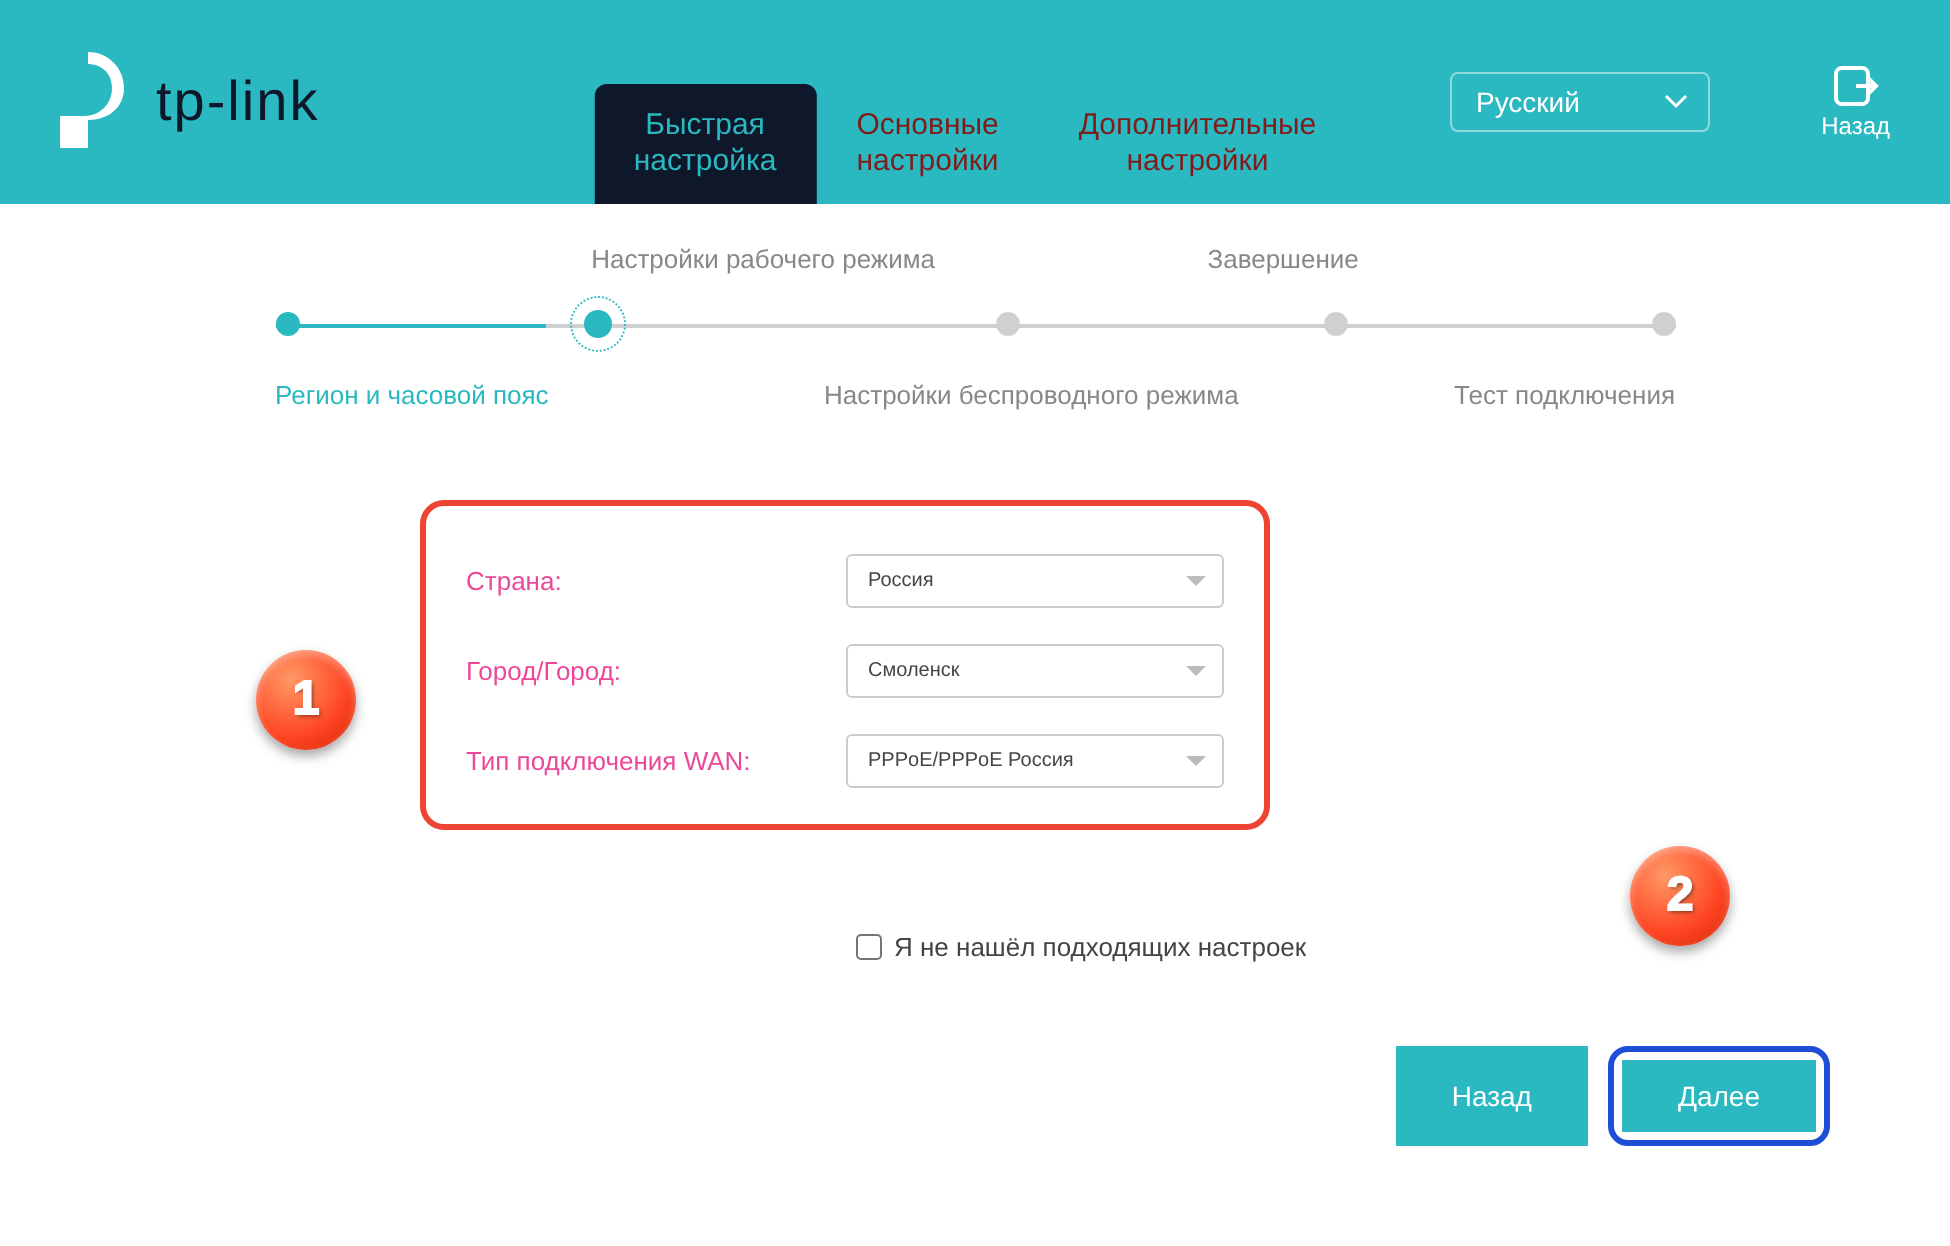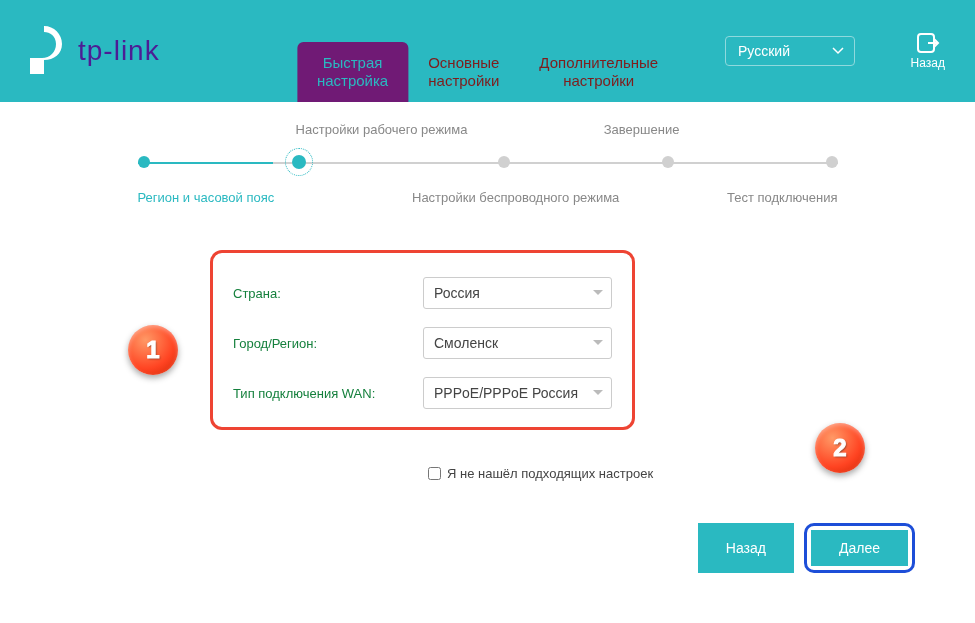--- a/index.html
+++ b/index.html
@@ -1,43 +1,43 @@
 <!DOCTYPE html>
 <html><head>
 <meta charset="utf-8">
 <style>
 * { margin: 0; padding: 0; box-sizing: border-box; font-family: Arial, sans-serif; }
 body { width: 975px; height: 623px; background: #fff; position: relative; }
 .header { background: #2ab9c1; height: 102px; display: flex; align-items: center; padding: 0 30px; position: relative; }
-.logo { display: flex; align-items: center; color: #4c1d95; font-size: 28px; font-weight: 300; letter-spacing: 1px; }
+.logo { display: flex; align-items: center; color: #0f172a; font-size: 28px; font-weight: 300; letter-spacing: 1px; }
 .logo svg { margin-right: 8px; }
 .tabs { display: flex; position: absolute; left: 50%; transform: translateX(-50%); bottom: 0; }
 .tab { padding: 12px 20px; color: #7f1d1d; text-align: center; font-size: 15px; line-height: 1.2; cursor: pointer; }
-.tab.active { background: #701a75; color: #2ab9c1; border-radius: 6px 6px 0 0; }
+.tab.active { background: #0f172a; color: #2ab9c1; border-radius: 6px 6px 0 0; }
 .lang-select { position: absolute; right: 120px; top: 50%; transform: translateY(-50%); background: transparent; border: 1px solid #8fd9dd; border-radius: 4px; color: #fff; padding: 6px 30px 6px 12px; font-size: 14px; width: 130px; cursor: pointer; }
 .lang-select .chev { position: absolute; right: 10px; top: 50%; transform: translateY(-50%); }
 .exit { position: absolute; right: 30px; top: 50%; transform: translateY(-50%); color: #fff; text-align: center; font-size: 12px; cursor: pointer; }
 .exit svg { display: block; margin: 0 auto 2px; }
 .progress { margin: 30px auto 40px; width: 700px; position: relative; }
 .progress-line { position: absolute; top: 30px; left: 0; right: 0; height: 2px; background: #d0d0d0; }
 .progress-line-active { position: absolute; top: 30px; left: 0; width: 135px; height: 2px; background: #2ab9c1; }
 .step-top { position: absolute; top: -10px; display: flex; width: 100%; justify-content: space-around; padding: 0 90px; }
 .step-label { font-size: 13px; color: #888; }
 .step-dots { display: flex; justify-content: space-between; position: relative; top: 24px; }
 .dot { width: 12px; height: 12px; border-radius: 50%; background: #d0d0d0; position: relative; }
 .dot.done { background: #2ab9c1; }
 .dot.current { background: #2ab9c1; width: 14px; height: 14px; top: -1px; }
 .dot.current::before { content: ''; position: absolute; width: 26px; height: 26px; border: 1px dotted #2ab9c1; border-radius: 50%; top: -7px; left: -7px; }
 .step-bottom { display: flex; justify-content: space-between; position: relative; top: 44px; }
 .step-bottom .step-label:first-child { color: #2ab9c1; }
 .form-box { position: absolute; left: 210px; top: 250px; width: 425px; border: 3px solid #e43; border-radius: 12px; padding: 24px 20px 18px; }
 .form-row { display: flex; align-items: center; margin-bottom: 18px; }
 .form-row:last-child { margin-bottom: 0; }
-.form-label { width: 190px; font-size: 13px; color: #15803d; }
-.select { flex: 1; border: 1px solid #ccc; border-radius: 3px; padding: 7px 28px 7px 10px; font-size: 14px; color: #444; position: relative; cursor: pointer; background: #fff; }
+.form-label { width: 190px; font-size: 13px; color: #ec4899; }
+.select { flex: 1; border: 1px solid #ccc; border-radius: 3px; padding: 7px 28px 7px 10px; font-size: 10px; color: #444; position: relative; cursor: pointer; background: #fff; }
 .select .chev { position: absolute; right: 8px; top: 50%; transform: translateY(-50%); }
 .checkbox-row { position: absolute; left: 428px; top: 466px; display: flex; align-items: center; font-size: 13px; color: #444; }
 .checkbox-row input { margin-right: 6px; }
 .buttons { position: absolute; right: 60px; bottom: 50px; display: flex; gap: 10px; }
 .btn { padding: 10px 28px; background: #2ab9c1; color: #fff; border: none; font-size: 14px; cursor: pointer; }
 .btn-next-wrap { border: 3px solid #1d4ed8; border-radius: 10px; padding: 4px; }
 .marker { width: 50px; height: 50px; border-radius: 50%; background: radial-gradient(circle at 35% 30%, #ff9966, #ff4422 60%, #cc2200); display: flex; align-items: center; justify-content: center; color: #fff; font-size: 24px; font-weight: bold; box-shadow: 0 3px 6px rgba(0,0,0,.35), inset 0 2px 4px rgba(255,255,255,.4); position: absolute; text-shadow: 1px 1px 2px rgba(0,0,0,.5); -webkit-text-stroke: 1px #fff; }
 .marker1 { left: 128px; top: 325px; }
 .marker2 { right: 110px; bottom: 150px; }
 .chev svg { display: block; }
@@ -104,21 +104,21 @@
     <div class="select">
       <span>Россия</span>
       <span class="chev">
           <svg width="10" height="6">
             <path d="M0 0 L5 5 L10 0" fill="#bbb"></path>
           </svg>
         </span>
     </div>
   </div>
   <div class="form-row">
-    <div class="form-label">Город/Регион:</div>
+    <div class="form-label">Город/Город:</div>
     <div class="select">
       <span>Смоленск</span>
       <span class="chev">
           <svg width="10" height="6">
             <path d="M0 0 L5 5 L10 0" fill="#bbb"></path>
           </svg>
         </span>
     </div>
   </div>
   <div class="form-row">

